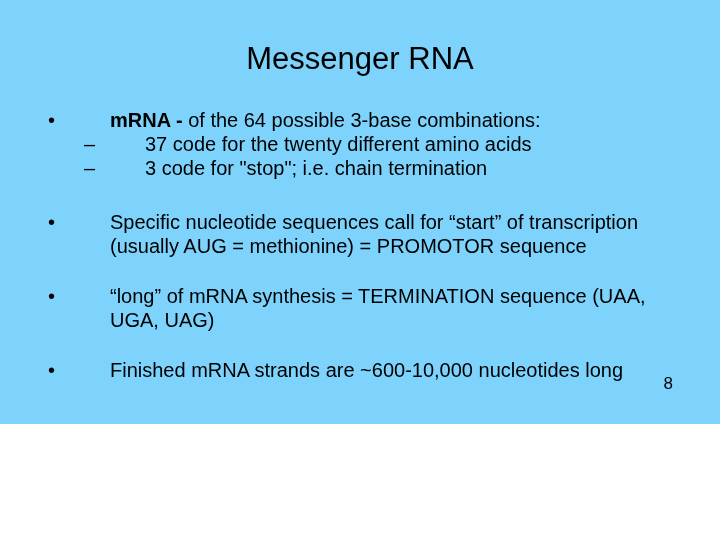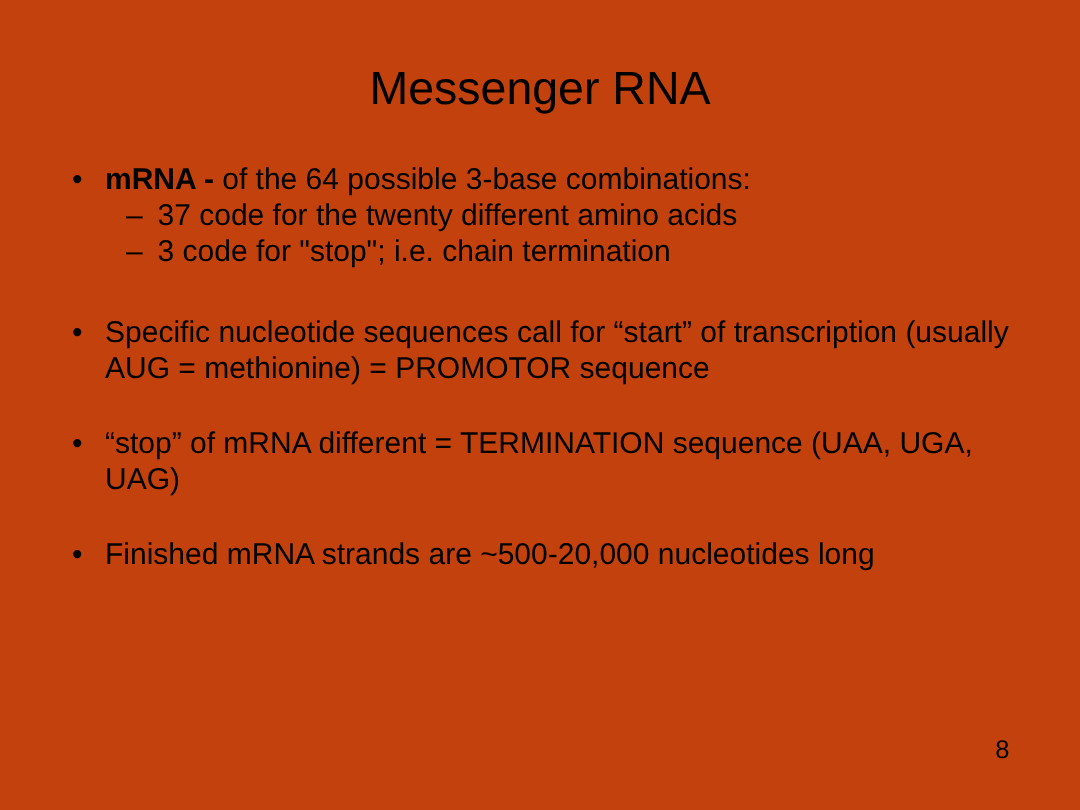--- a/index.html
+++ b/index.html
@@ -10,22 +10,22 @@
     width: 720px;
     height: 540px;
     background: #ffffff;
     font-family: "Liberation Sans", sans-serif;
     color: #000000;
     overflow: hidden;
   }
   .slide {
     position: relative;
     width: 720px;
-    height: 540px;
-    background: #c2410c;
+    height: 424px;
+    background: #7dd3fc;
   }
   .slide-title {
     position: absolute;
     top: 40px;
     left: 0;
     width: 720px;
     text-align: center;
     font-size: 31px;
     line-height: 38px;
     font-weight: 400;
@@ -66,20 +66,21 @@
   }
   .bullet-l2 > .marker {
     position: absolute;
     left: 42px;
     top: 0;
     font-size: 20px;
     line-height: 24px;
   }
   .txt {
     display: block;
+    margin-left: 40px;
   }
   .bold-lead {
     font-weight: bold;
   }
   .gap-lg { height: 30px; }
   .gap-md { height: 26px; }
   .page-number {
     position: absolute;
     right: 47px;
     bottom: 30px;
@@ -121,30 +122,30 @@
         <span class="marker">•</span>
         <span class="txt">Specific nucleotide sequences call for “start” of transcription (usually  AUG = methionine) = PROMOTOR sequence</span>
       </div>
     </div>
 
     <div class="gap-md"></div>
 
     <div class="bullet-block">
       <div class="bullet-l1">
         <span class="marker">•</span>
-        <span class="txt">“stop” of mRNA different = TERMINATION sequence (UAA, UGA, UAG)</span>
+        <span class="txt">“long” of mRNA synthesis = TERMINATION sequence (UAA, UGA, UAG)</span>
       </div>
     </div>
 
     <div class="gap-md"></div>
 
     <div class="bullet-block">
       <div class="bullet-l1">
         <span class="marker">•</span>
-        <span class="txt">Finished mRNA strands are ~500-20,000 nucleotides long</span>
+        <span class="txt">Finished mRNA strands are ~600-10,000 nucleotides long</span>
       </div>
     </div>
 
   </div>
 
   <div class="page-number">8</div>
 
 </div>
 
 </body></html>

